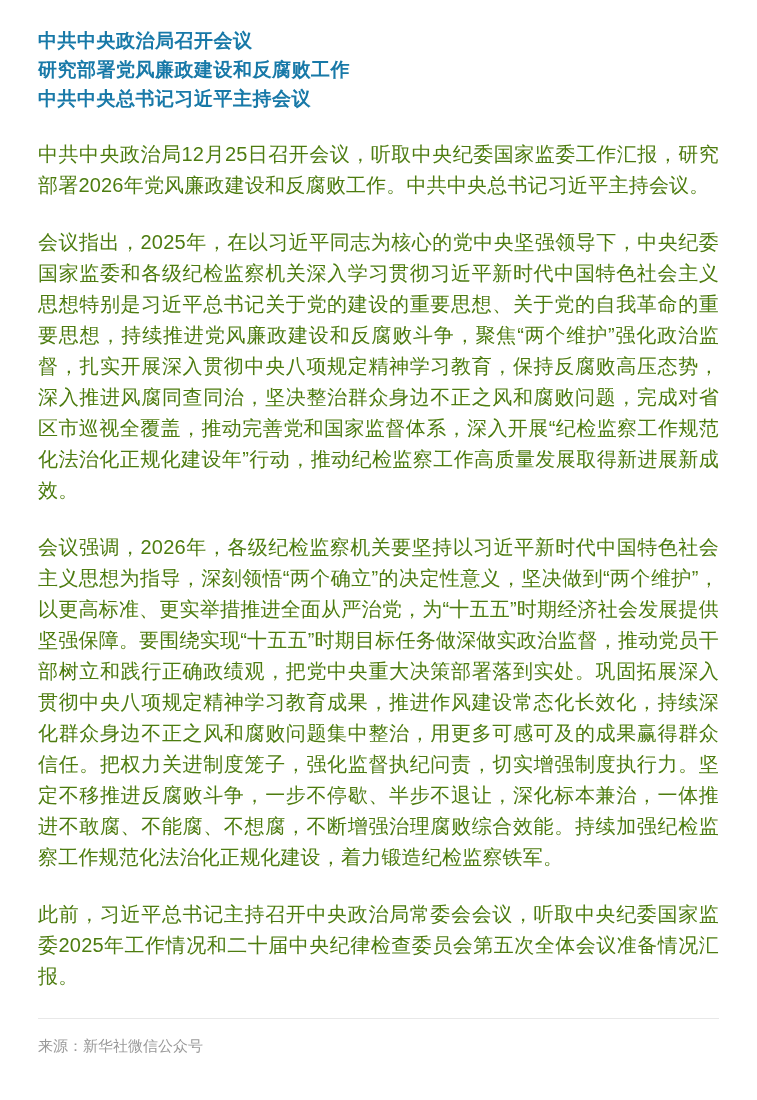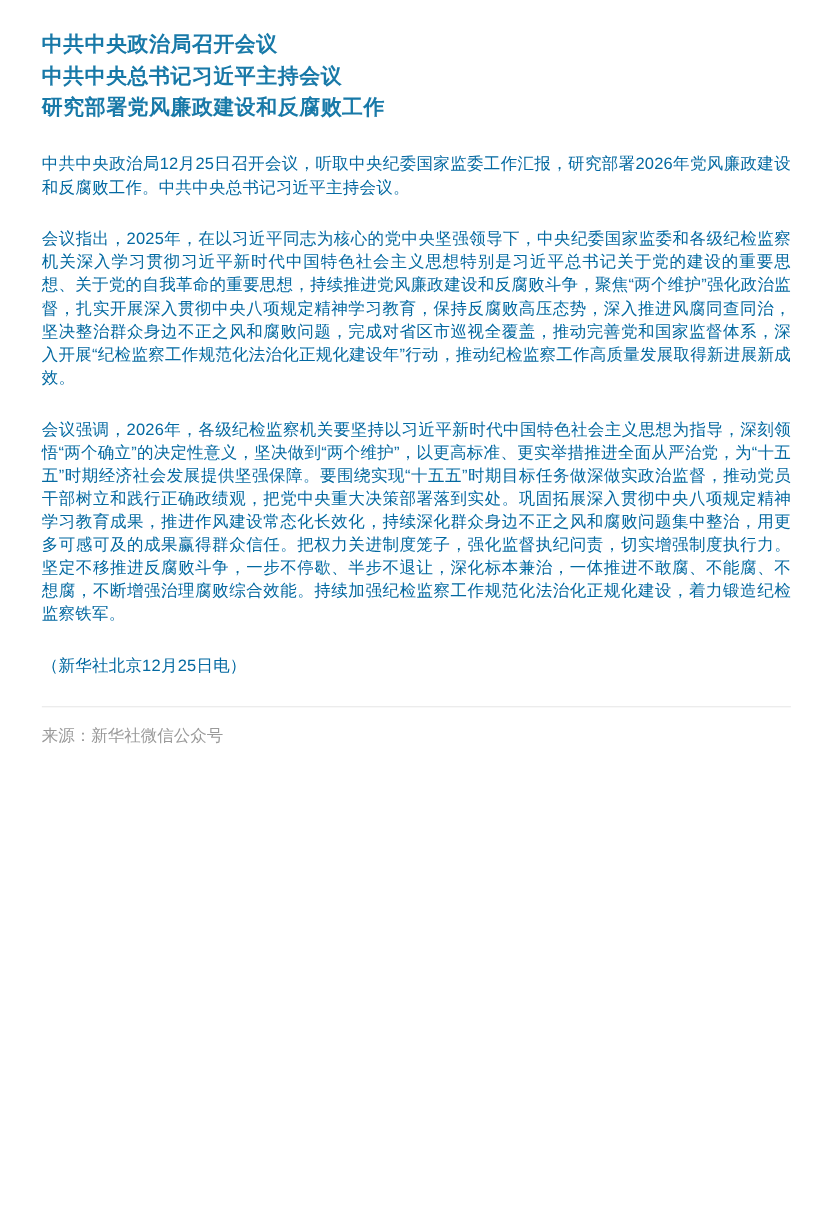--- a/index.html
+++ b/index.html
@@ -23,23 +23,23 @@
   .article-title {
     color: #1879A8;
     font-size: 19px;
     line-height: 29px;
     font-weight: bold;
     margin: 0 0 26px 0;
     letter-spacing: 0.5px;
   }
   .article-body p {
     margin: 0 0 26px 0;
-    font-size: 15px;
-    line-height: 21px;
-    color: #0369a1;
+    font-size: 20px;
+    line-height: 31px;
+    color: #4d7c0f;
     text-align: justify;
     letter-spacing: 0.2px;
   }
   .divider {
     border: none;
     border-top: 1px solid #e8e8e8;
     height: 0;
     margin: 16px 0 0 0;
   }
   .source-line {
@@ -50,28 +50,28 @@
     text-align: left;
   }
 </style>
 </head>
 <body>
 
 <div class="page">
 
   <div class="article-title">
     <div>中共中央政治局召开会议</div>
+    <div>研究部署党风廉政建设和反腐败工作</div>
     <div>中共中央总书记习近平主持会议</div>
-    <div>研究部署党风廉政建设和反腐败工作</div>
   </div>
 
   <div class="article-body">
     <p>中共中央政治局12月25日召开会议，听取中央纪委国家监委工作汇报，研究部署2026年党风廉政建设和反腐败工作。中共中央总书记习近平主持会议。</p>
     <p>会议指出，2025年，在以习近平同志为核心的党中央坚强领导下，中央纪委国家监委和各级纪检监察机关深入学习贯彻习近平新时代中国特色社会主义思想特别是习近平总书记关于党的建设的重要思想、关于党的自我革命的重要思想，持续推进党风廉政建设和反腐败斗争，聚焦“两个维护”强化政治监督，扎实开展深入贯彻中央八项规定精神学习教育，保持反腐败高压态势，深入推进风腐同查同治，坚决整治群众身边不正之风和腐败问题，完成对省区市巡视全覆盖，推动完善党和国家监督体系，深入开展“纪检监察工作规范化法治化正规化建设年”行动，推动纪检监察工作高质量发展取得新进展新成效。</p>
     <p>会议强调，2026年，各级纪检监察机关要坚持以习近平新时代中国特色社会主义思想为指导，深刻领悟“两个确立”的决定性意义，坚决做到“两个维护”，以更高标准、更实举措推进全面从严治党，为“十五五”时期经济社会发展提供坚强保障。要围绕实现“十五五”时期目标任务做深做实政治监督，推动党员干部树立和践行正确政绩观，把党中央重大决策部署落到实处。巩固拓展深入贯彻中央八项规定精神学习教育成果，推进作风建设常态化长效化，持续深化群众身边不正之风和腐败问题集中整治，用更多可感可及的成果赢得群众信任。把权力关进制度笼子，强化监督执纪问责，切实增强制度执行力。坚定不移推进反腐败斗争，一步不停歇、半步不退让，深化标本兼治，一体推进不敢腐、不能腐、不想腐，不断增强治理腐败综合效能。持续加强纪检监察工作规范化法治化正规化建设，着力锻造纪检监察铁军。</p>
-    <p>（新华社北京12月25日电）</p>
+    <p>此前，习近平总书记主持召开中央政治局常委会会议，听取中央纪委国家监委2025年工作情况和二十届中央纪律检查委员会第五次全体会议准备情况汇报。</p>
   </div>
 
   <hr class="divider">
 
   <div class="source-line">来源：新华社微信公众号</div>
 
 </div>
 
 </body></html>

